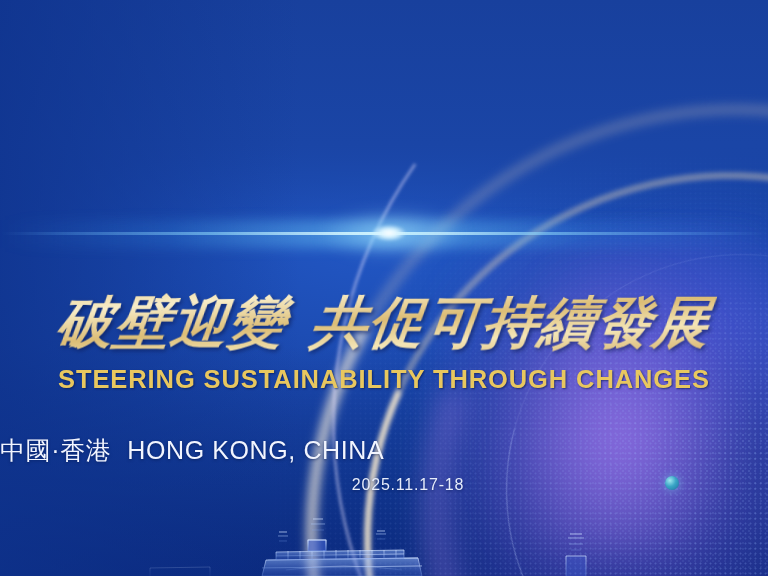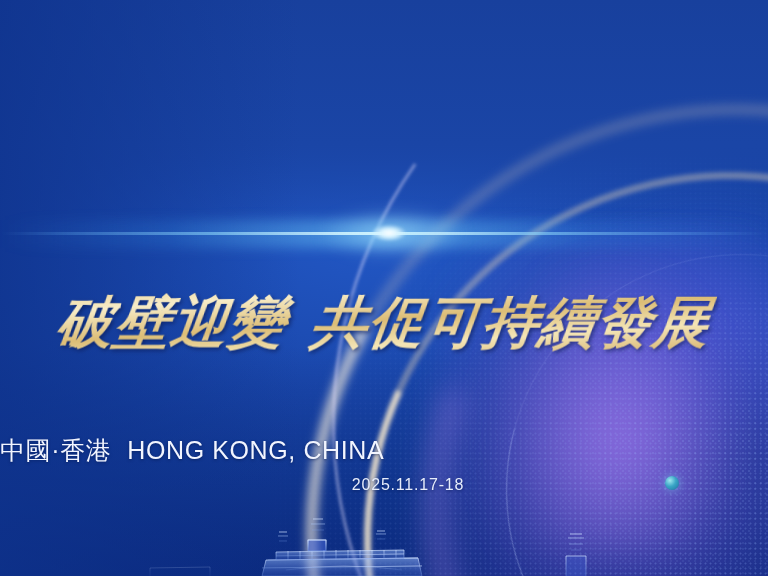--- a/index.html
+++ b/index.html
@@ -305,20 +305,21 @@
   </div>
 
   <div class="year">2025</div>
 
   <div class="cn-title">世界航商大会</div>
 
   <div class="calligraphy">
     <span>破壁迎變</span><span class="gap"></span><span>共促可持續發展</span>
   </div>
 
+  <div class="tagline">STEERING SUSTAINABILITY THROUGH CHANGES</div>
 
   <div class="location">
     <span>中國·香港</span><span class="sep"></span><span>HONG KONG, CHINA</span>
   </div>
 
   <div class="dates">2025.11.17-18</div>
 
   <div class="skyline">
     <svg viewBox="0 0 768 86" xmlns="http://www.w3.org/2000/svg">
       <defs>

